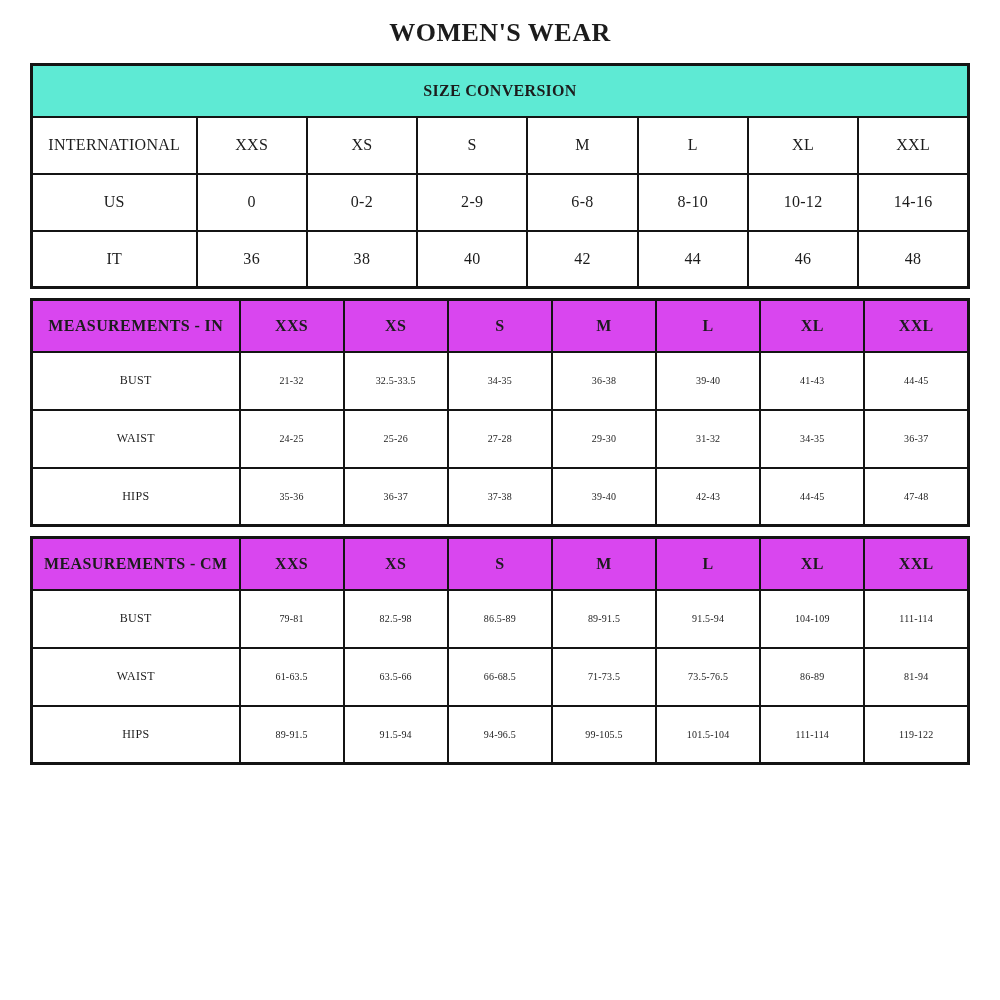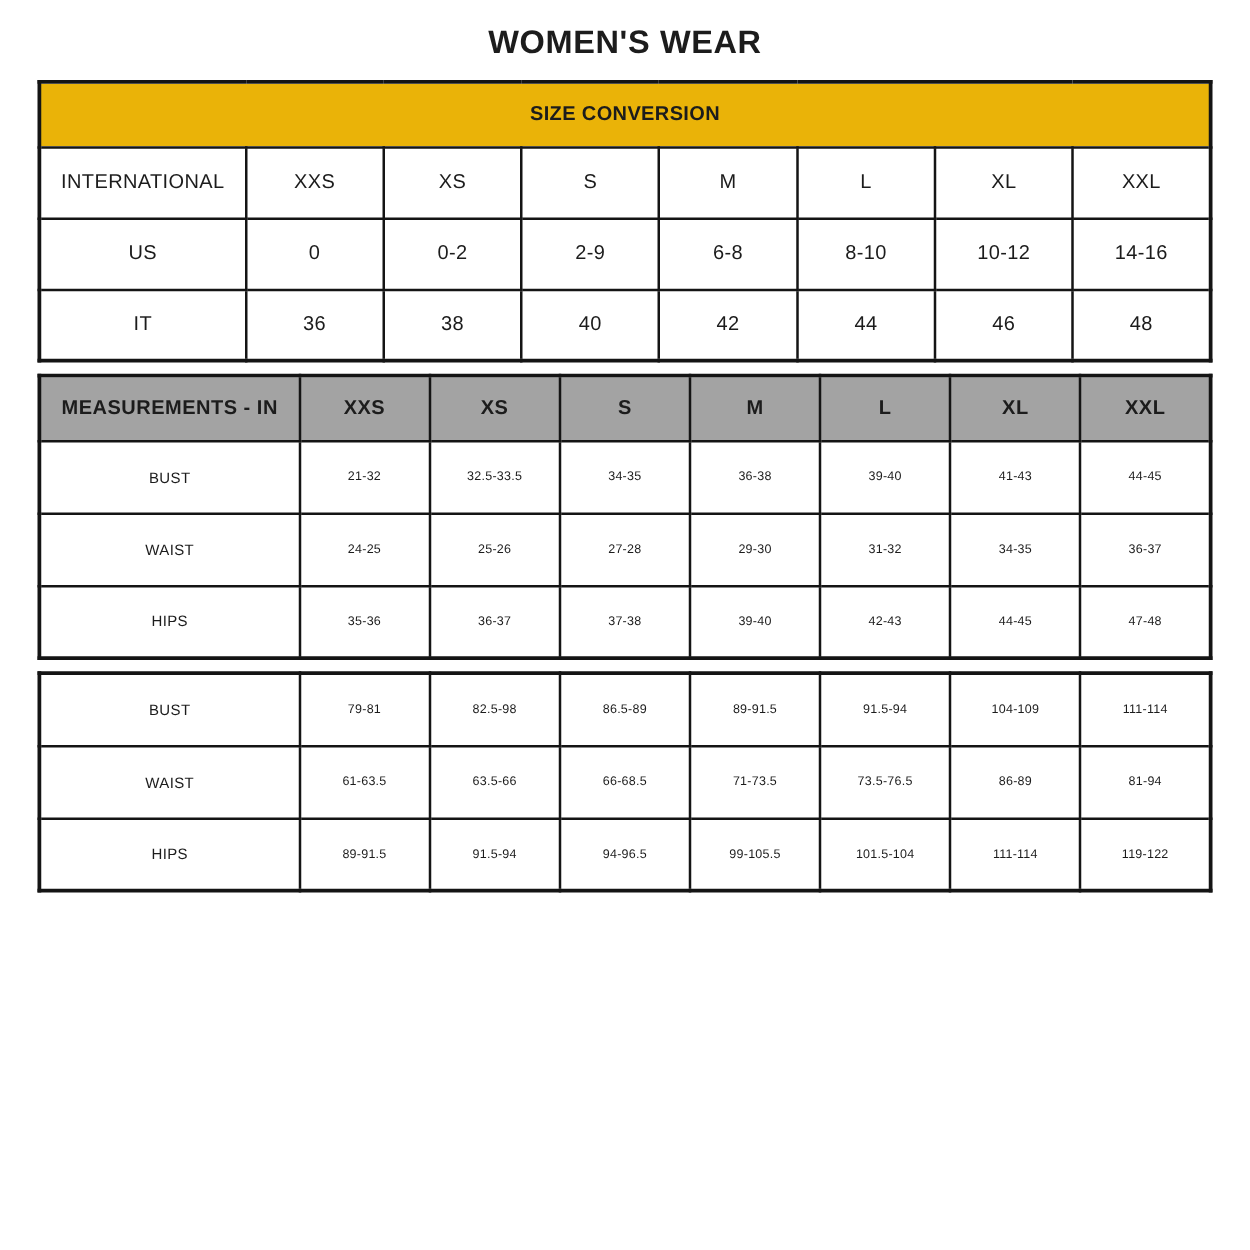--- a/index.html
+++ b/index.html
@@ -1,47 +1,47 @@
 <!DOCTYPE html>
 <html><head>
 <meta charset="utf-8">
 <style>
   html,body { margin:0; padding:0; background:#ffffff; }
   body { width:1000px; font-family:"Liberation Sans", sans-serif; color:#1c1c1c; }
-  .page { width:1000px; height:932px; box-sizing:border-box; padding:12px 30px 10px; }
+  .page { width:1000px; height:932px; box-sizing:border-box; padding:12px 30px 10px;font-family:Liberation Serif, serif; }
 
   .title {
     text-align:center; font-size:26px; font-weight:700;
     letter-spacing:0.5px; margin:6px 0 15px; color:#1c1c1c;
   }
 
   table.tbl {
     border-collapse:collapse; width:100%; table-layout:fixed;
     margin:0 0 9px 0; border:3px solid #141414;
   }
   .tbl th, .tbl td {
     border:2px solid #141414; text-align:center; vertical-align:middle;
     font-weight:400; padding:0; overflow:hidden; white-space:nowrap;
   }
 
   
   tr.banner-row { height:52px; }
   th.banner {
-    background:#eab308; font-weight:700; font-size:17px; letter-spacing:0.6px;
+    background:#5eead4; font-weight:700; font-size:17px; letter-spacing:0.6px;
   }
 
   
   .tbl-size tbody tr { height:57px; }
   .tbl-size th, .tbl-size td { font-size:16px; letter-spacing:0.3px; }
 
   
   .tbl-meas tr { height:58px; }
   .tbl-meas tr.head-row { height:52px; }
   .tbl-meas th.gh {
-    background:#a3a3a3; font-weight:700; font-size:16px; letter-spacing:0.4px;
+    background:#d946ef; font-weight:700; font-size:16px; letter-spacing:0.4px;
   }
   .tbl-meas th.rl { font-size:12px; font-weight:400; letter-spacing:0.3px; }
   .tbl-meas td { font-size:10px; letter-spacing:0.2px; }
 
   col.first-size { width:165px; }
   col.first-meas { width:208px; }
 </style>
 </head>
 <body>
 
@@ -159,20 +159,30 @@
       <col class="first-meas">
         <col>
         <col>
         <col>
         <col>
         <col>
         <col>
         <col>
     </colgroup>
     <tbody>
+        <tr class="head-row">
+          <th class="gh">MEASUREMENTS - CM</th>
+          <th class="gh">XXS</th>
+          <th class="gh">XS</th>
+          <th class="gh">S</th>
+          <th class="gh">M</th>
+          <th class="gh">L</th>
+          <th class="gh">XL</th>
+          <th class="gh">XXL</th>
+        </tr>
         <tr>
           <th class="rl">BUST</th>
           <td>79-81</td>
           <td>82.5-98</td>
           <td>86.5-89</td>
           <td>89-91.5</td>
           <td>91.5-94</td>
           <td>104-109</td>
           <td>111-114</td>
         </tr>

